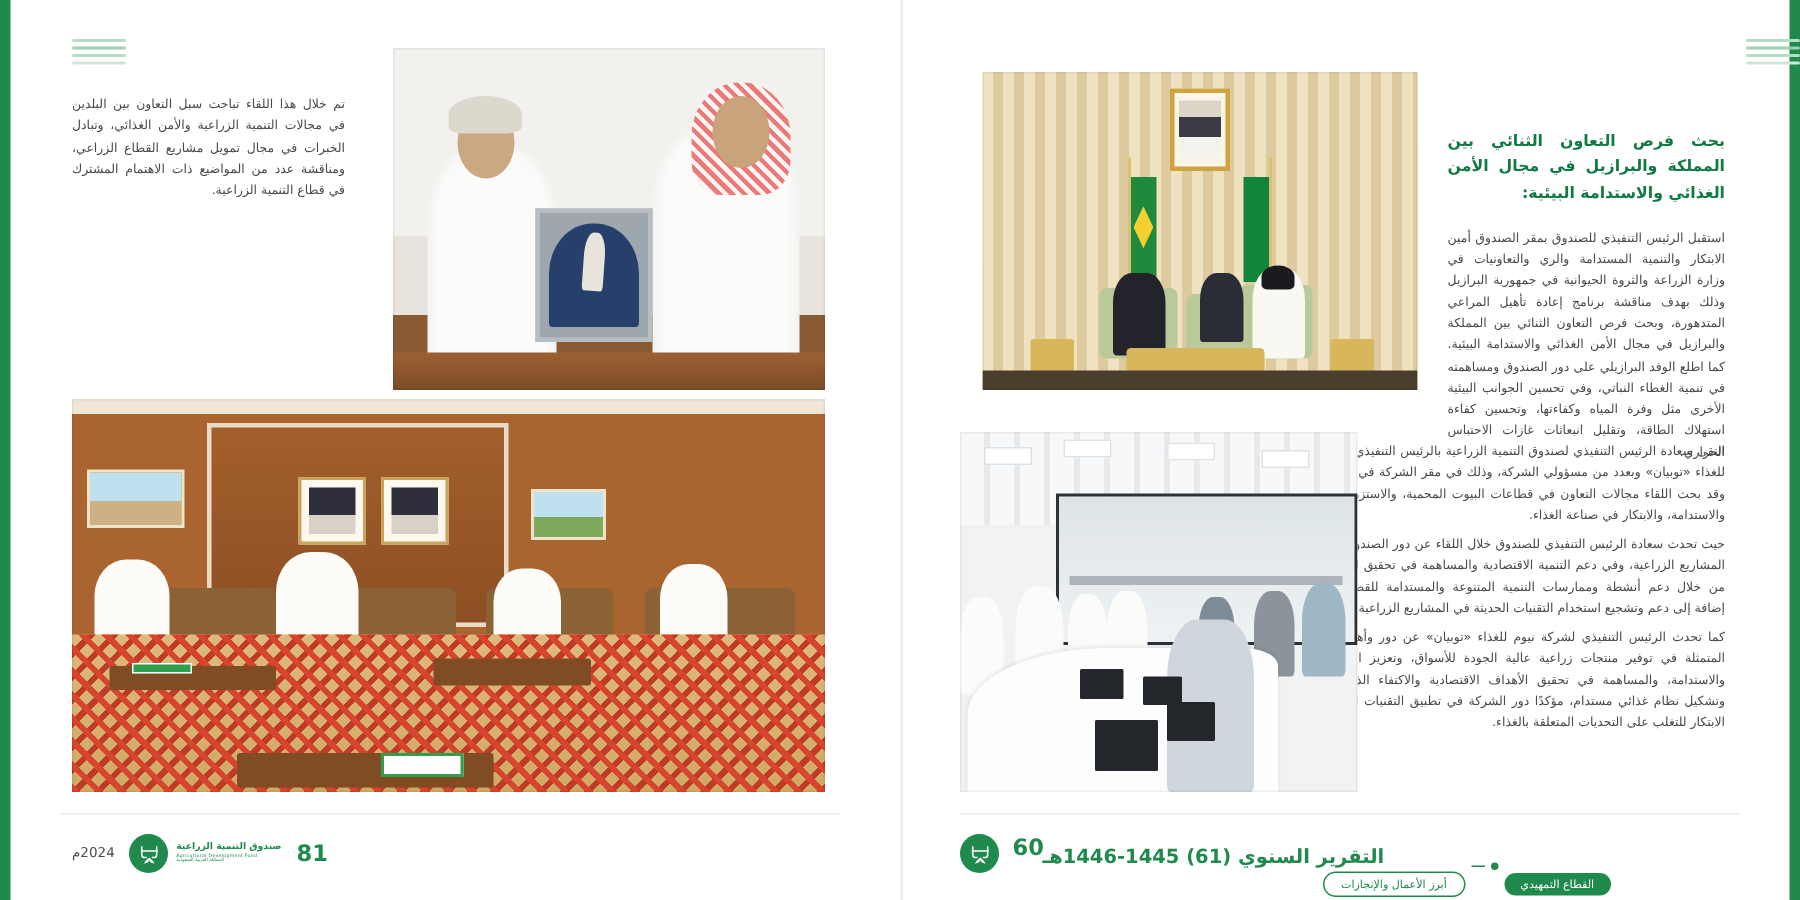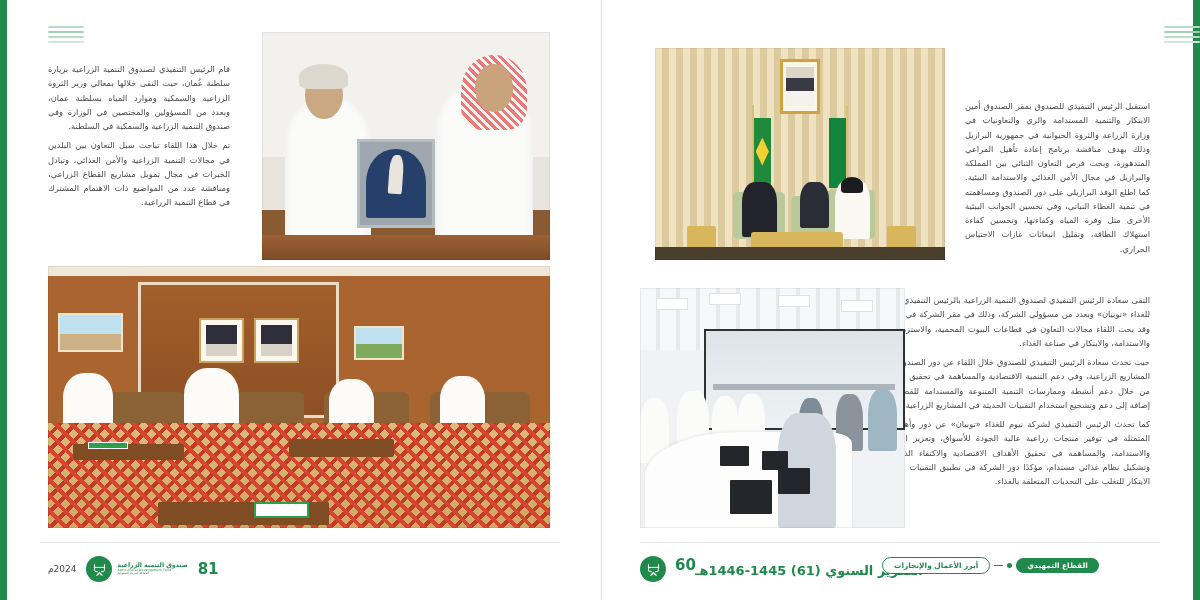--- a/index.html
+++ b/index.html
@@ -191,21 +191,21 @@
 
   .logo-lockup{display:flex;align-items:center;gap:5px;}
   .emblem{width:26px;height:26px;border-radius:50%;background:#1f8a4c;
           display:flex;align-items:center;justify-content:center;flex:0 0 auto;}
   .emblem svg{width:17px;height:17px;}
   .logo-text{display:flex;flex-direction:column;align-items:flex-end;line-height:1.1;}
   .logo-ar{color:#1f8a4c;font-size:6.2px;font-weight:bold;}
   .logo-en{color:#1f8a4c;font-size:3.1px;letter-spacing:.2px;}
   .logo-en2{color:#1f8a4c;font-size:3.1px;}
 
-  .pill{border-radius:11px;padding:3px 11px;font-size:7.4px;font-weight:bold;white-space:nowrap;}
+  .pill{border-radius:11px;padding:3px 11px;font-size:7.4px;font-weight:normal;white-space:nowrap;margin-top:24px;}
   .pill-solid{background:#1f8a4c;color:#fff;}
   .pill-outline{border:1px solid #1f8a4c;color:#1f8a4c;background:#fff;}
   .pill-dot{width:5px;height:5px;border-radius:50%;background:#1f8a4c;}
   .pill-link{width:9px;height:1px;background:#1f8a4c;}
   .report-label{color:#1f8a4c;font-size:13px;font-weight:bold;white-space:nowrap;}
 </style>
 </head>
 <body>
 
 <div class="spread">
@@ -233,20 +233,21 @@
       <div class="figL"></div>
         <div class="figC"></div>
         <div class="figR"></div>
       <div class="sideT sL"></div>
         <div class="sideT sR"></div>
       <div class="tableC"></div>
       <div class="floor"></div>
     </div>
 
     <div style="position:absolute;right:50px;top:86px;width:185px;">
+      <div class="headline">بحث فرص التعاون الثنائي بين المملكة والبرازيل في مجال الأمن الغذائي والاستدامة البيئية:</div>
       <div class="body-txt" style="margin-top:13px;">
         <p>استقبل الرئيس التنفيذي للصندوق بمقر الصندوق أمين الابتكار والتنمية المستدامة والري والتعاونيات في وزارة الزراعة والثروة الحيوانية في جمهورية البرازيل وذلك بهدف مناقشة برنامج إعادة تأهيل المراعي المتدهورة، وبحث فرص التعاون الثنائي بين المملكة والبرازيل في مجال الأمن الغذائي والاستدامة البيئية. كما اطلع الوفد البرازيلي على دور الصندوق ومساهمته في تنمية الغطاء النباتي، وفي تحسين الجوانب البيئية الأخرى مثل وفرة المياه وكفاءتها، وتحسين كفاءة استهلاك الطاقة، وتقليل انبعاثات غازات الاحتباس الحراري.</p>
       </div>
     </div>
 
     <div style="position:absolute;right:50px;top:282px;width:290px;">
       <div class="body-txt" style="margin-top:11px;">
         <p>التقى سعادة الرئيس التنفيذي لصندوق التنمية الزراعية بالرئيس التنفيذي لشركة نيوم للغذاء «توبيان» وبعدد من مسؤولي الشركة، وذلك في مقر الشركة في منطقة نيوم، وقد بحث اللقاء مجالات التعاون في قطاعات البيوت المحمية، والاستزراع السمكي، والاستدامة، والابتكار في صناعة الغذاء.</p>
         <p>حيث تحدث سعادة الرئيس التنفيذي للصندوق خلال اللقاء عن دور الصندوق في تمويل المشاريع الزراعية، وفي دعم التنمية الاقتصادية والمساهمة في تحقيق الأمن الغذائي من خلال دعم أنشطة وممارسات التنمية المتنوعة والمستدامة للقطاع الزراعي، إضافة إلى دعم وتشجيع استخدام التقنيات الحديثة في المشاريع الزراعية.</p>
         <p>كما تحدث الرئيس التنفيذي لشركة نيوم للغذاء «توبيان» عن دور وأهداف الشركة المتمثلة في توفير منتجات زراعية عالية الجودة للأسواق، وتعزيز الأمن الغذائي والاستدامة، والمساهمة في تحقيق الأهداف الاقتصادية والاكتفاء الذاتي للمملكة وتشكيل نظام غذائي مستدام، مؤكدًا دور الشركة في تطبيق التقنيات الحديثة ودعم الابتكار للتغلب على التحديات المتعلقة بالغذاء.</p>
@@ -307,21 +308,20 @@
 
     <div class="deco" style="position:absolute;left:48px;top:26px;">
       <i></i>
         <i></i>
         <i></i>
         <i></i>
     </div>
 
     <div style="position:absolute;left:48px;top:48px;width:182px;">
       <div class="body-txt" style="margin-top:14px;">
-        <p>قام الرئيس التنفيذي لصندوق التنمية الزراعية بزيارة سلطنة عُمان، حيث التقى خلالها بمعالي وزير الثروة الزراعية والسمكية وموارد المياه بسلطنة عمان، وبعدد من المسؤولين والمختصين في الوزارة وفي صندوق التنمية الزراعية والسمكية في السلطنة.</p>
         <p>تم خلال هذا اللقاء تباحث سبل التعاون بين البلدين في مجالات التنمية الزراعية والأمن الغذائي، وتبادل الخبرات في مجال تمويل مشاريع القطاع الزراعي، ومناقشة عدد من المواضيع ذات الاهتمام المشترك في قطاع التنمية الزراعية.</p>
       </div>
     </div>
 
     <div class="photo ph-gift" style="position:absolute;left:262px;top:32px;width:288px;height:228px;">
       <div class="wall"></div>
       <div class="manA"></div>
       <div class="manB"></div>
       <div class="headA"></div>
         <div class="capA"></div>

